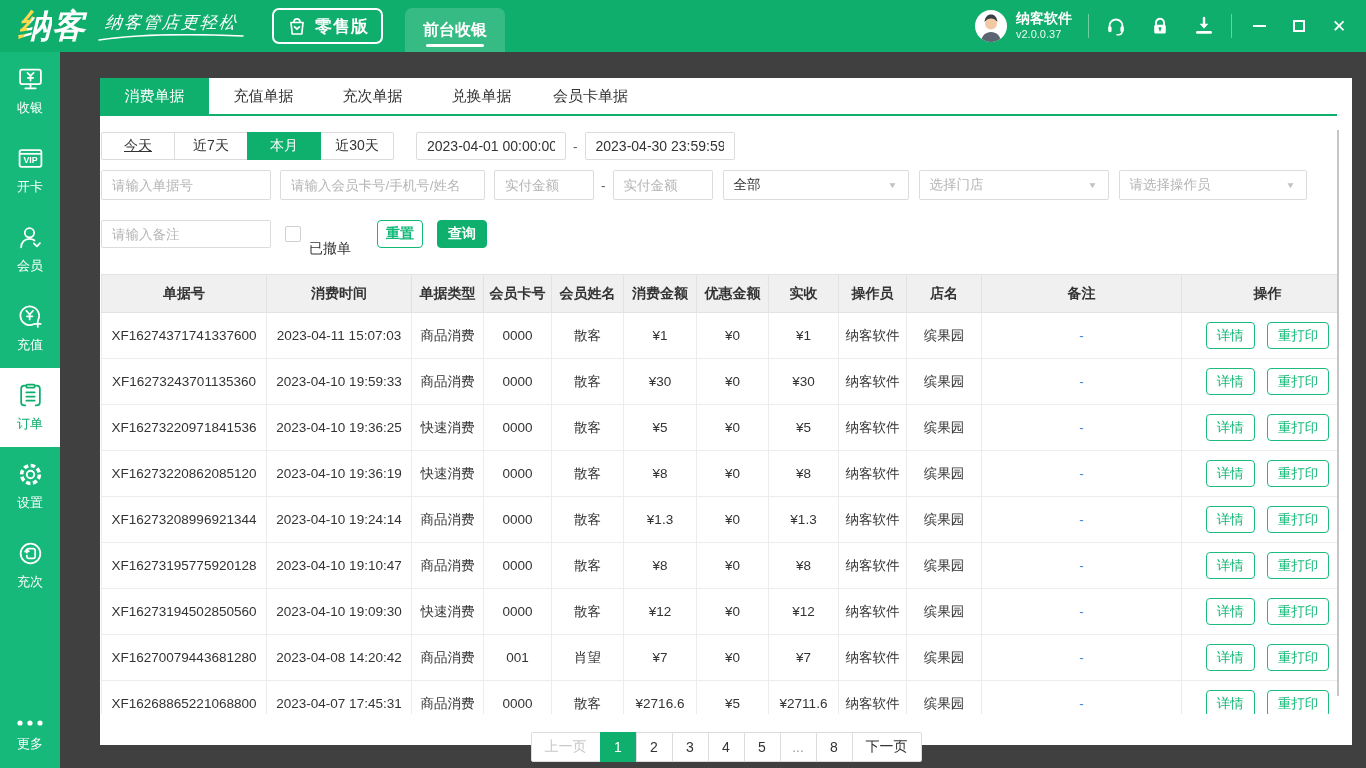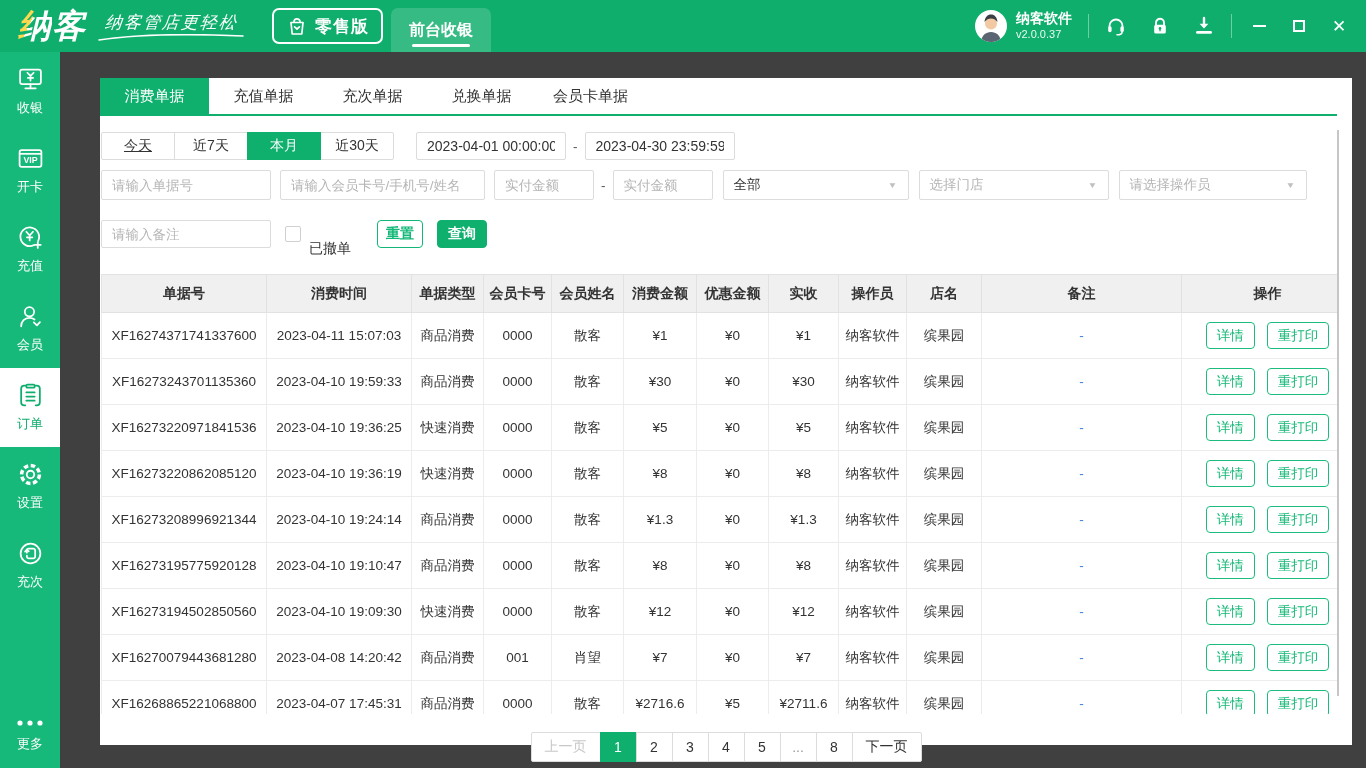--- a/index.html
+++ b/index.html
@@ -6,21 +6,21 @@
   html,body { width:1366px; height:768px; overflow:hidden; font-family:"Liberation Sans","DejaVu Sans",sans-serif; background:#efeff0; }
 
   
   .header { position:fixed; left:0; top:0; width:1366px; height:52px; background:#0fae6c; display:flex; align-items:center; color:#fff; z-index:10; }
   .logo { margin-left:18px; font-size:33px; font-weight:900; font-style:italic; letter-spacing:1px; white-space:nowrap; }
   .logo .na { background:linear-gradient(115deg,#ffd94d 38%,#ffffff 38%); -webkit-background-clip:text; background-clip:text; color:transparent; }
   .slogan-box { margin-left:10px; display:flex; flex-direction:column; align-items:center; }
   .slogan { font-size:17px; font-style:italic; letter-spacing:2px; white-space:nowrap; transform:skewX(-6deg); }
   .badge { margin-left:26px; height:36px; border:2px solid #fff; border-radius:7px; display:flex; align-items:center; padding:0 12px; gap:7px; }
   .badge-label { font-size:17px; font-weight:bold; letter-spacing:1px; }
-  .nav-tabs { margin-left:8px; align-self:flex-end; display:flex; gap:2px; height:44px; }
+  .nav-tabs { margin-left:22px; align-self:flex-end; display:flex; gap:2px; height:44px; }
   .nav-tab { min-width:98px; padding:0 18px; background:rgba(255,255,255,.17); border-radius:7px 7px 0 0; display:flex; align-items:center; justify-content:center; font-size:16px; position:relative; cursor:default; }
   .nav-tab.active { font-weight:bold; }
   .nav-tab.active::after { content:""; position:absolute; bottom:5px; left:50%; transform:translateX(-50%); width:58px; height:3px; background:#fff; border-radius:2px; }
   .hspacer { flex:1; }
   .user { display:flex; align-items:center; gap:8px; }
   .user-meta { display:flex; flex-direction:column; line-height:1.25; }
   .user-name { font-size:14px; font-weight:bold; }
   .user-version { font-size:11px; opacity:.92; }
   .hdiv { width:1px; height:24px; background:rgba(255,255,255,.4); margin:0 16px; }
   .hicons { display:flex; align-items:center; gap:22px; }
@@ -185,33 +185,33 @@
   <div class="side-item">
     <svg width="27" height="27" viewBox="0 0 26 26" fill="none" stroke="currentColor" stroke-width="1.7" stroke-linejoin="round">
         <rect x="2.5" y="5" width="21" height="16" rx="2"></rect>
         <path d="M2.5 8.5h21"></path>
         <text x="13" y="17.8" font-size="8.5" font-weight="bold" fill="currentColor" stroke="none" text-anchor="middle" font-family="Liberation Sans,sans-serif">VIP</text>
       </svg>
     <span>开卡</span>
   </div>
   <div class="side-item">
     <svg width="27" height="27" viewBox="0 0 26 26" fill="none" stroke="currentColor" stroke-width="1.7" stroke-linecap="round" stroke-linejoin="round">
+        <circle cx="12" cy="8.5" r="4.5"></circle>
+        <path d="M4 22.5c0-5 3.5-8.2 8-8.2 1.9 0 3.6.6 4.9 1.6"></path>
+        <path d="M16.2 18.6l3 2.9 2.9-3"></path>
+      </svg>
+    <span>会员</span>
+  </div>
+  <div class="side-item">
+    <svg width="27" height="27" viewBox="0 0 26 26" fill="none" stroke="currentColor" stroke-width="1.7" stroke-linecap="round" stroke-linejoin="round">
         <path d="M20.3 16.4A9 9 0 1 0 16.4 20.3"></path>
         <path d="M9 7.5l3.2 3.6L15.4 7.5M12.2 11v4.8M9.6 12.8h5.2"></path>
         <path d="M20 17.5v5.5M17.2 20.2h5.6"></path>
       </svg>
     <span>充值</span>
-  </div>
-  <div class="side-item">
-    <svg width="27" height="27" viewBox="0 0 26 26" fill="none" stroke="currentColor" stroke-width="1.7" stroke-linecap="round" stroke-linejoin="round">
-        <circle cx="12" cy="8.5" r="4.5"></circle>
-        <path d="M4 22.5c0-5 3.5-8.2 8-8.2 1.9 0 3.6.6 4.9 1.6"></path>
-        <path d="M16.2 18.6l3 2.9 2.9-3"></path>
-      </svg>
-    <span>会员</span>
   </div>
   <div class="side-item active">
     <svg width="27" height="27" viewBox="0 0 26 26" fill="none" stroke="currentColor" stroke-width="1.7" stroke-linecap="round" stroke-linejoin="round">
         <path d="M8 3.5H7a3 3 0 0 0-3 3v13a3 3 0 0 0 3 3h1M18 3.5h1a3 3 0 0 1 3 3v13a3 3 0 0 1-3 3h-1"></path>
         <rect x="9" y="2.5" width="8" height="3" rx="1"></rect>
         <path d="M9 10h8M9 14h8M9 18h8"></path>
       </svg>
     <span>订单</span>
   </div>
   <div class="side-item">

